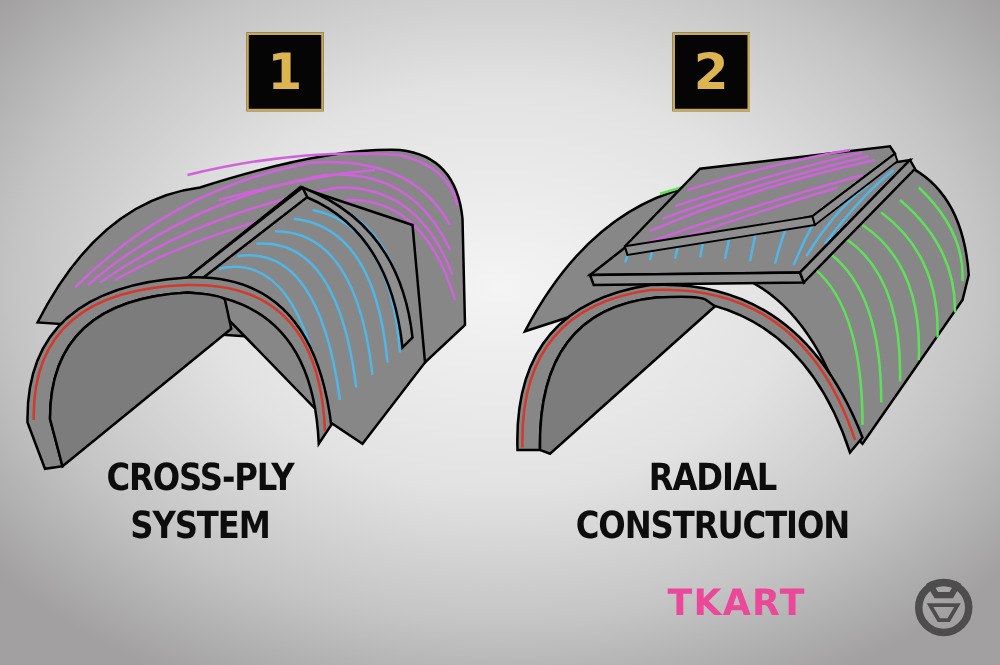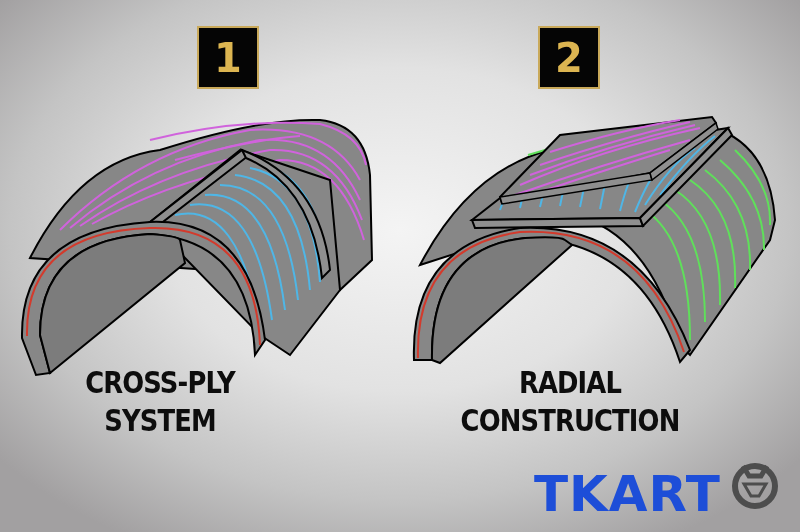--- a/index.html
+++ b/index.html
@@ -5,21 +5,21 @@
   html,body{margin:0;padding:0;}
   body{width:800px;height:532px;overflow:hidden;position:relative;
     background:radial-gradient(ellipse 520px 360px at 400px 230px,#f4f4f4 0%,#e2e2e2 45%,#c4c4c4 75%,#a2a0a1 100%);
     font-family:"DejaVu Sans",sans-serif;}
   .badge{position:absolute;width:62px;height:63px;background:#050505;border:2px solid #c9a95a;
     box-sizing:border-box;display:flex;align-items:center;justify-content:center;}
   .badge span{color:#dcb551;font-weight:bold;font-size:40px;font-family:"DejaVu Sans",sans-serif;}
   .label{position:absolute;text-align:center;font-weight:bold;color:#0d0d0d;
     font-family:"DejaVu Sans",sans-serif;font-size:30px;line-height:38px;letter-spacing:-1px;
     transform:scaleX(0.86);transform-origin:center;}
-  .logo-text{position:absolute;left:534px;top:465px;font-weight:bold;font-size:50px;color:#1d4ed8;
+  .logo-text{position:absolute;left:534px;top:465px;font-weight:bold;font-size:29px;color:#ec4899;
     font-family:"DejaVu Sans",sans-serif;letter-spacing:1px;}
   svg.dia{position:absolute;left:0;top:0;}
 </style>
 </head>
 <body>
 
 <svg class="dia" width="800" height="532" viewBox="0 0 800 532">
   <defs>
     <clipPath id="c1top">
         <path d="M135,145 Q300,85 365,150 L330,330 L240,210 L150,220 Z"></path>

